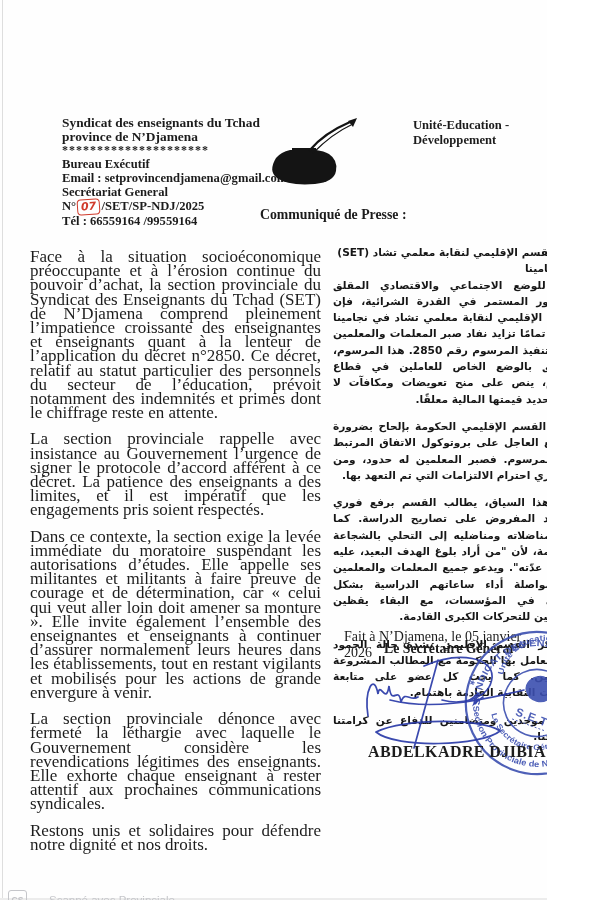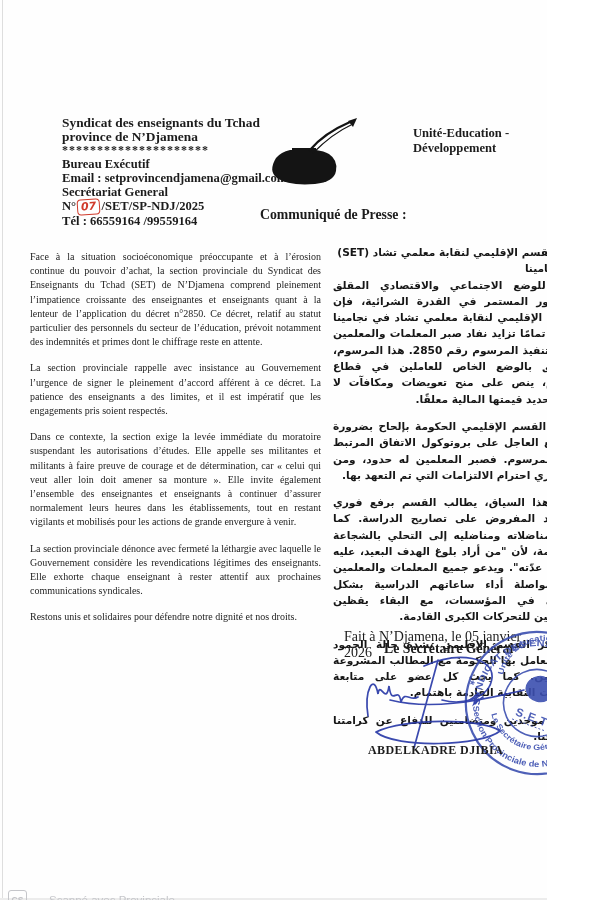--- a/index.html
+++ b/index.html
@@ -8,43 +8,43 @@
   .scan-edge-left{position:absolute;left:2px;top:0;bottom:0;width:1px;background:#dedede;}
   .scan-edge-bottom{position:absolute;left:0;right:0;bottom:0;height:2px;background:#ececec;}
 
   
   .hdr-left{position:absolute;left:62px;top:116px;font-weight:bold;font-size:12.6px;line-height:13.9px;}
   .hdr-left .lg{font-size:13.4px;}
   .hdr-left .stars{letter-spacing:1px;font-size:12px;}
   .ref-line .hand{display:inline-block;color:#d03a2b;border:1.4px solid #d03a2b;border-radius:4px;
         padding:0 3px;margin:0 1px;font-family:"DejaVu Sans",sans-serif;font-style:italic;
         font-size:11px;transform:rotate(-4deg);}
-  .motto{position:absolute;left:413px;top:126px;font-weight:bold;font-size:12.6px;}
+  .motto{position:absolute;left:413px;top:118px;font-weight:bold;font-size:12.6px;}
   .logo{position:absolute;left:258px;top:118px;}
 
   .title{position:absolute;left:260px;top:207px;font-weight:600;font-size:13.8px;}
 
   
-  .fr-col{position:absolute;left:30px;top:250px;width:291px;font-size:10px;line-height:14.2px;
+  .fr-col{position:absolute;left:30px;top:250px;width:291px;font-size:17px;line-height:14.2px;
         text-align:justify;}
   .fr-col p{margin:0 0 12px 0;}
 
   
   .ar-col{position:absolute;left:333px;top:244px;width:248px;direction:rtl;
         font-family:"DejaVu Sans",sans-serif;font-weight:bold;font-size:10.6px;line-height:16.3px;
         text-align:justify;color:#161616;}
   .ar-col .ar-head{text-align:right;margin:0 0 0 0;}
   .ar-col p{margin:0 0 11px 0;}
 
   
   .place-date{position:absolute;left:344px;top:617px;font-weight:400;font-size:14px;margin-top:12px;}
   .role{position:absolute;left:384px;top:641px;font-weight:bold;font-size:13.8px;}
   .sig{position:absolute;left:352px;top:648px;}
   .stamp{position:absolute;left:462px;top:628px;transform:rotate(20deg);opacity:.9;}
-  .sig-name{position:absolute;left:368px;top:743px;font-weight:bold;font-size:12px;letter-spacing:.4px;}
+  .sig-name{position:absolute;left:368px;top:743px;font-weight:bold;font-size:16px;letter-spacing:.4px;}
 
   
   .scan-footer{position:absolute;left:8px;top:862px;display:flex;align-items:center;gap:22px;
         font-family:"Liberation Sans",sans-serif;margin-top:28px;}
   .cs-badge{width:17px;height:17px;border:1.6px solid #c5c6ca;border-radius:3px;color:#c2c3c7;
         font-size:8.5px;font-weight:bold;display:flex;align-items:center;justify-content:center;}
   .cs-text{color:#c6c7cb;font-size:11.5px;}
 </style>
 </head>
 <body>
@@ -73,21 +73,21 @@
     <path d="M55,35 C66,24 80,13 93,7" stroke="#141414" stroke-width="1.2" fill="none" stroke-linecap="round"></path>
     <path d="M90,3 l9,-3 l-4,9 z" fill="#141414"></path>
   </svg>
 
   <div class="motto">Unité-Education -Développement</div>
 
   <div class="title">Communiqué de Presse :</div>
 
   <div class="fr-col">
     <p>Face à la situation socioéconomique préoccupante et à l’érosion continue du pouvoir d’achat, la section provinciale du Syndicat des Enseignants du Tchad (SET) de N’Djamena comprend pleinement l’impatience croissante des enseignantes et enseignants quant à la lenteur de l’application du décret n°2850. Ce décret, relatif au statut particulier des personnels du secteur de l’éducation, prévoit notamment des indemnités et primes dont le chiffrage reste en attente.</p>
-    <p>La section provinciale rappelle avec insistance au Gouvernement l’urgence de signer le pleinement d’accord afférent à ce décret. La patience des enseignants a des limites, et il est impératif que les engagements pris soient respectés.</p>
+    <p>La section provinciale rappelle avec insistance au Gouvernement l’urgence de signer le protocole d’accord afférent à ce décret. La patience des enseignants a des limites, et il est impératif que les engagements pris soient respectés.</p>
     <p>Dans ce contexte, la section exige la levée immédiate du moratoire suspendant les autorisations d’études. Elle appelle ses militantes et militants à faire preuve de courage et de détermination, car « celui qui veut aller loin doit amener sa monture ». Elle invite également l’ensemble des enseignantes et enseignants à continuer d’assurer normalement leurs heures dans les établissements, tout en restant vigilants et mobilisés pour les actions de grande envergure à venir.</p>
     <p>La section provinciale dénonce avec fermeté la léthargie avec laquelle le Gouvernement considère les revendications légitimes des enseignants. Elle exhorte chaque enseignant à rester attentif aux prochaines communications syndicales.</p>
     <p>Restons unis et solidaires pour défendre notre dignité et nos droits.</p>
   </div>
 
   <div class="ar-col" dir="rtl">
     <p class="ar-head">بيان القسم الإقليمي لنقابة معلمي تشاد (SET) في نجامينا</p>
     <p>نظرًا للوضع الاجتماعي والاقتصادي المقلق والتدهور المستمر في القدرة الشرائية، فإن القسم الإقليمي لنقابة معلمي تشاد في نجامينا يتفهم تمامًا تزايد نفاد صبر المعلمات والمعلمين بشأن تنفيذ المرسوم رقم 2850. هذا المرسوم، المتعلق بالوضع الخاص للعاملين في قطاع التعليم، ينص على منح تعويضات ومكافآت لا يزال تحديد قيمتها المالية معلقًا.</p>
     <p>ويذكّر القسم الإقليمي الحكومة بإلحاح بضرورة التوقيع العاجل على بروتوكول الاتفاق المرتبط بهذا المرسوم. فصبر المعلمين له حدود، ومن الضروري احترام الالتزامات التي تم التعهد بها.</p>
     <p>وفي هذا السياق، يطالب القسم برفع فوري للتجميد المفروض على تصاريح الدراسة. كما يدعو مناضلاته ومناضليه إلى التحلي بالشجاعة والعزيمة، لأن "من أراد بلوغ الهدف البعيد، عليه أن يعدّ عدّته". ويدعو جميع المعلمات والمعلمين إلى مواصلة أداء ساعاتهم الدراسية بشكل طبيعي في المؤسسات، مع البقاء يقظين ومتأهبين للتحركات الكبرى القادمة.</p>

